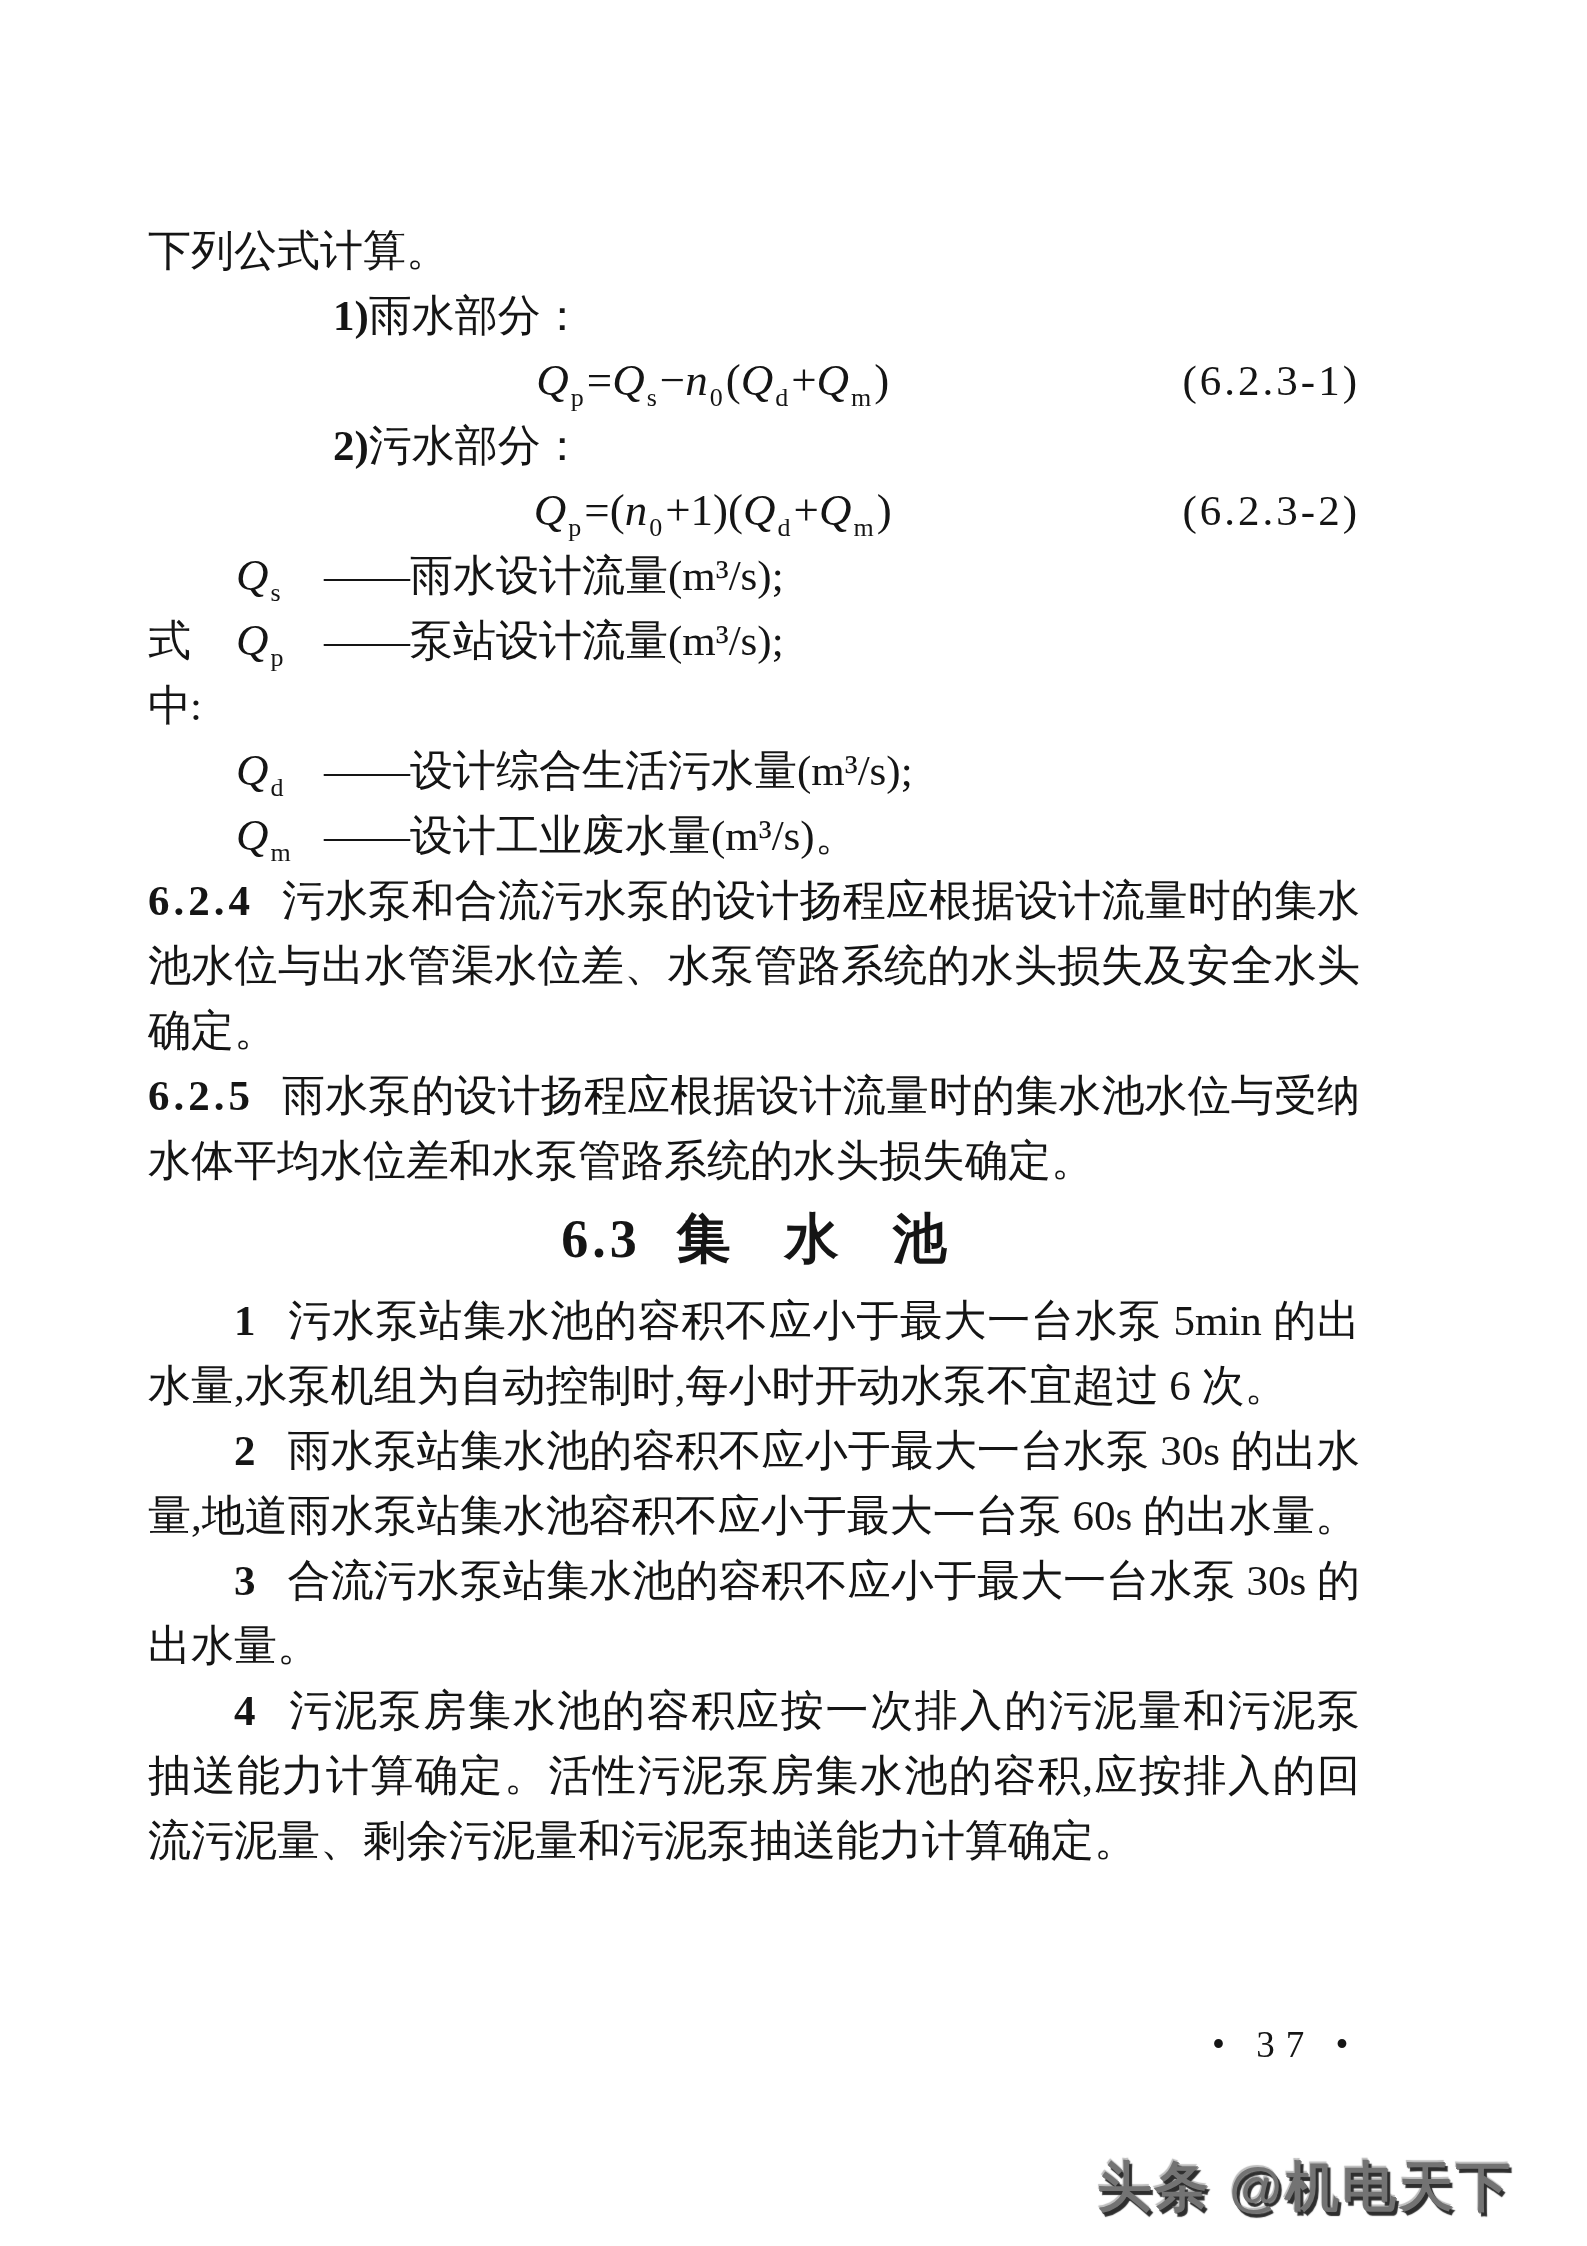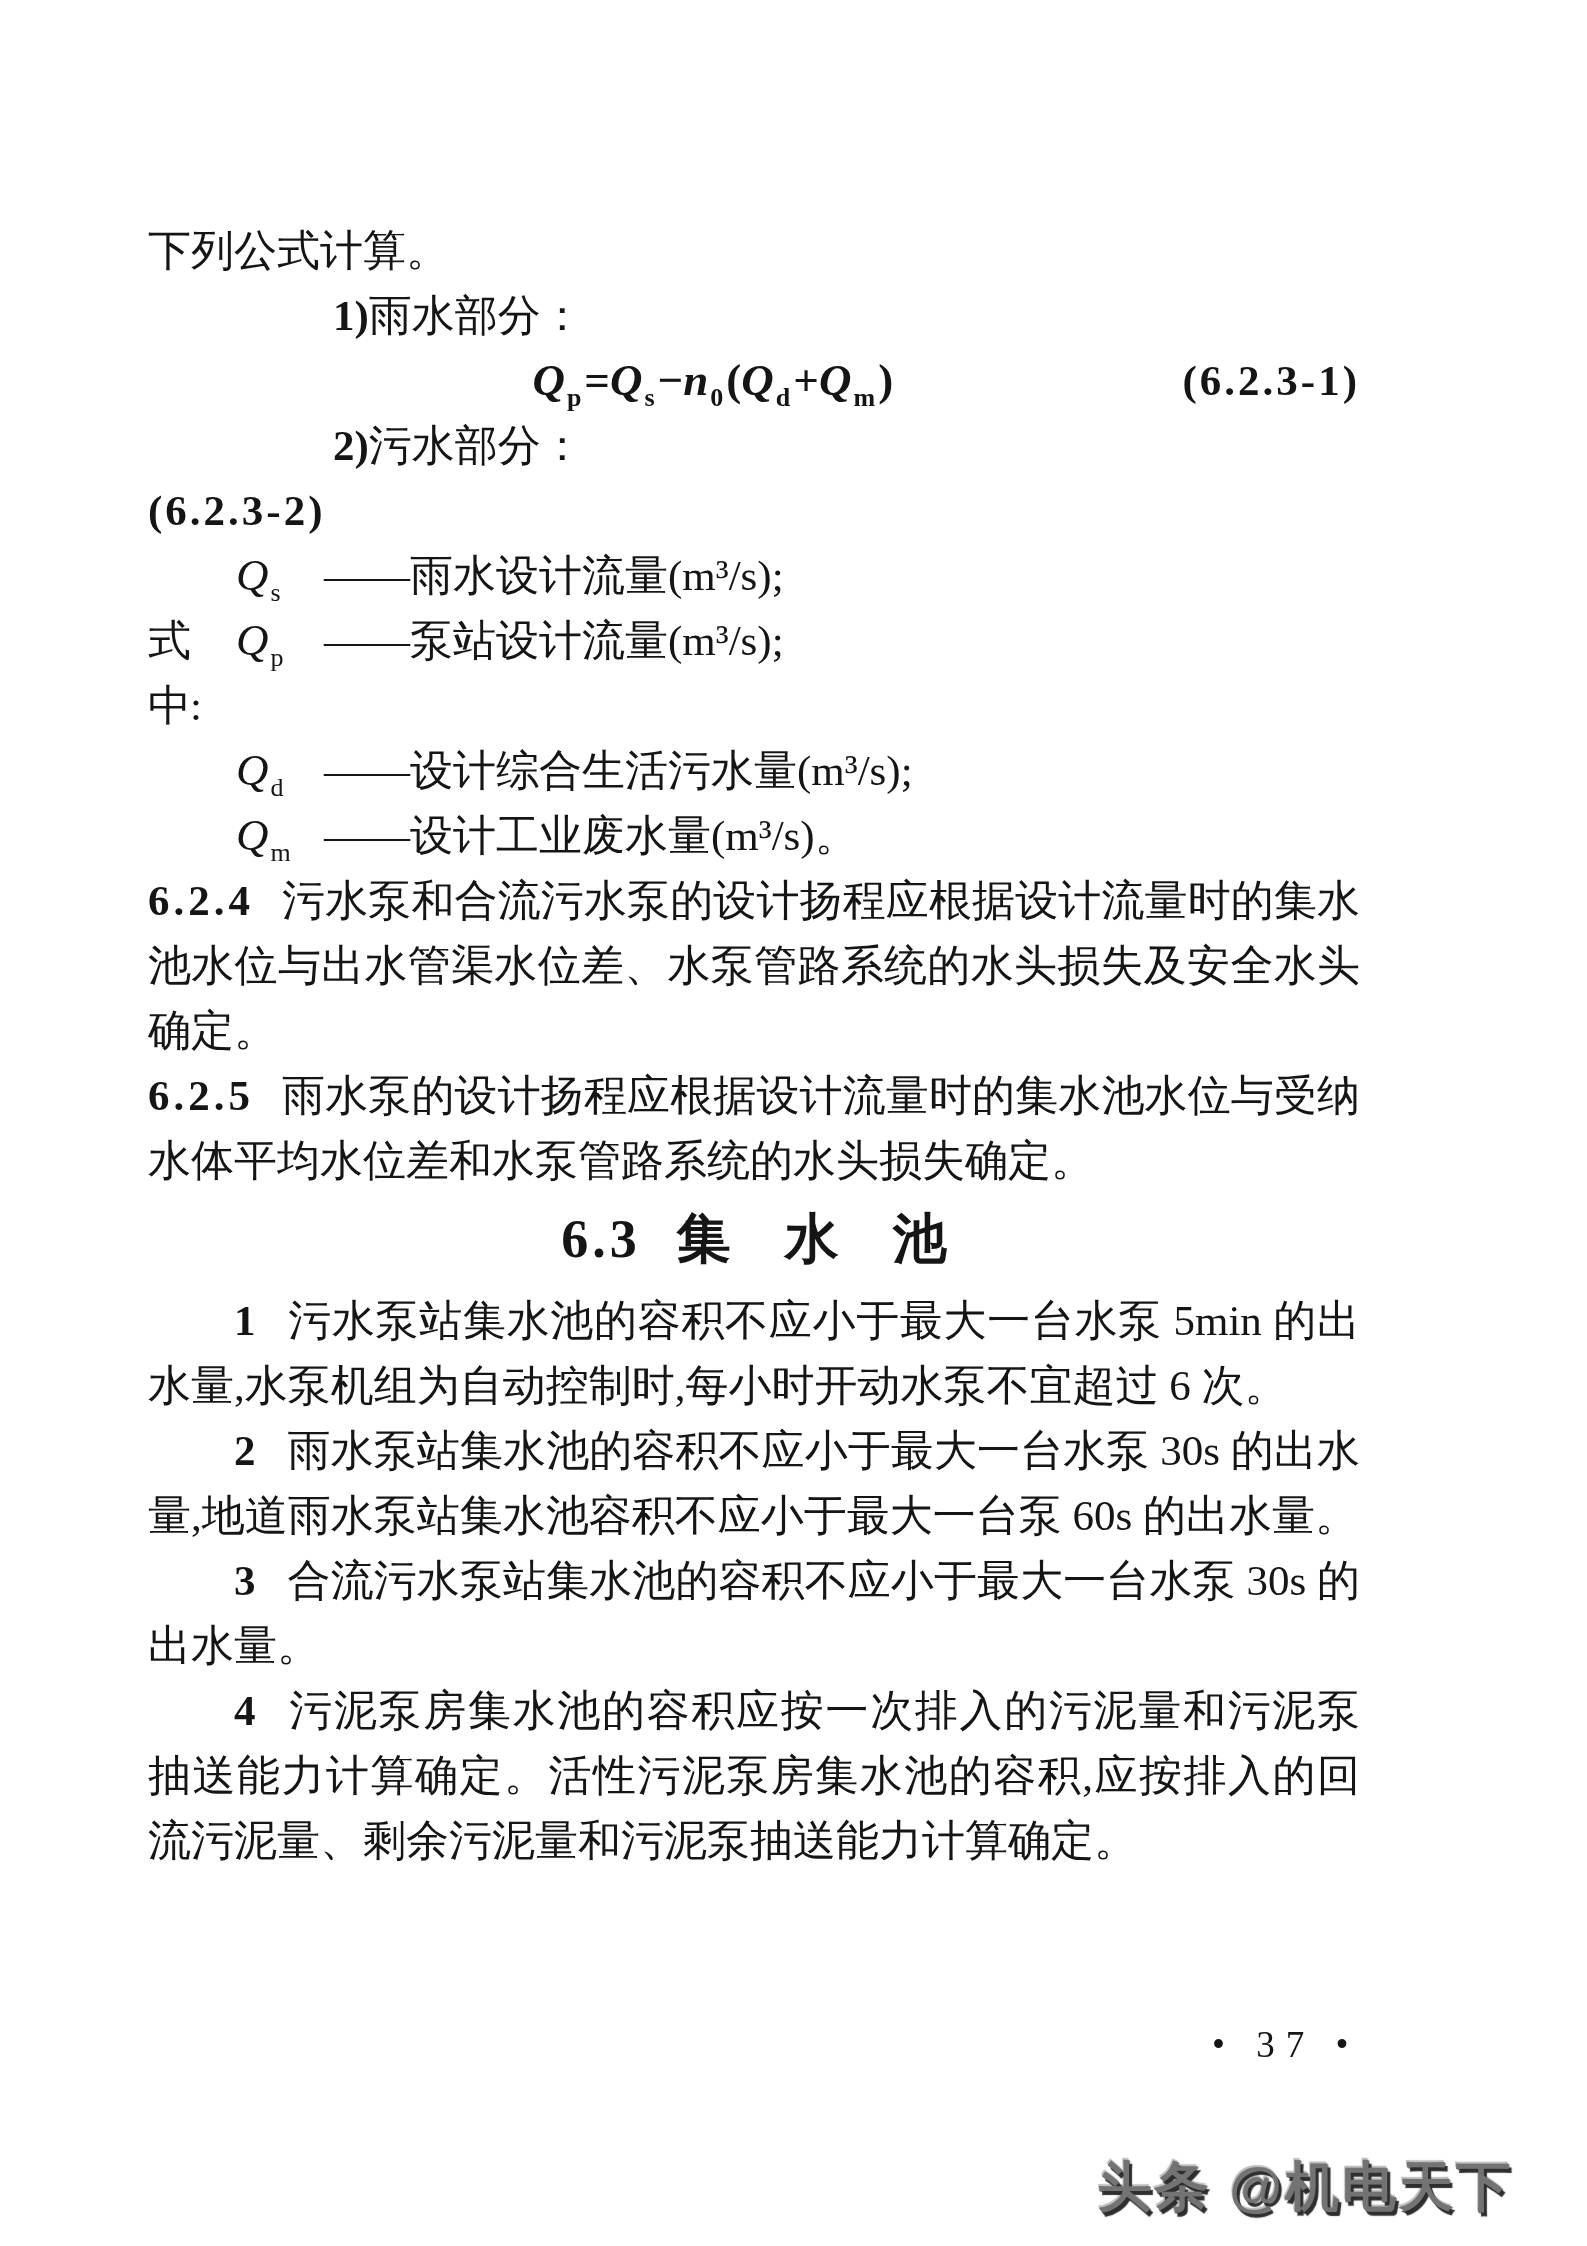--- a/index.html
+++ b/index.html
@@ -14,21 +14,21 @@
   .content{
     position:absolute;
     left:148px;top:218px;width:1212px;
     font-size:43px;line-height:65px;
     text-align:justify;
   }
   p{margin:0;}
   .body{word-break:break-all;}
   .sublabel{text-align:left;padding-left:185px;word-break:keep-all;}
   .sublabel b{font-weight:bold;}
-  .formula-row{display:flex;align-items:flex-start;text-align:left;font-weight:bold;}
+  .formula-row{display:flex;align-items:flex-start;text-align:left;}
   .formula{
     flex:1;text-align:center;padding-left:95px;
     font-size:45px;white-space:nowrap;
   }
   .formula i{font-style:italic;letter-spacing:1px;}
   .formula sub, .def-sym sub{
     font-size:26px;line-height:0;position:relative;top:11px;vertical-align:baseline;margin:0 3px 0 1px;
   }
   .eq-num{flex:none;text-align:right;letter-spacing:3px;white-space:nowrap;}
   .defrow{display:flex;text-align:left;}
@@ -67,20 +67,21 @@
     <p class="sublabel"><b>1)</b><span>雨水部分：</span></p>
 
     <div class="formula-row">
       <span class="formula"><i>Q</i><sub>p</sub><span>=</span><i>Q</i><sub>s</sub><span>−</span><i>n</i><sub>0</sub><span>(</span><i>Q</i><sub>d</sub><span>+</span><i>Q</i><sub>m</sub><span>)</span></span>
       <span class="eq-num">(6.2.3-1)</span>
     </div>
 
     <p class="sublabel"><b>2)</b><span>污水部分：</span></p>
 
     <div class="formula-row">
+      <span class="formula"><i>Q</i><sub>p</sub><span>=(</span><i>n</i><sub>0</sub><span>+1)(</span><i>Q</i><sub>d</sub><span>+</span><i>Q</i><sub>m</sub><span>)</span></span>
       <span class="eq-num">(6.2.3-2)</span>
     </div>
 
     <div>
       <div class="defrow">
         <span class="def-prefix"></span>
         <span class="def-sym"><i>Q</i><sub>s</sub></span>
         <span class="def-text">——雨水设计流量(m³/s);</span>
       </div>
       <div class="defrow">

